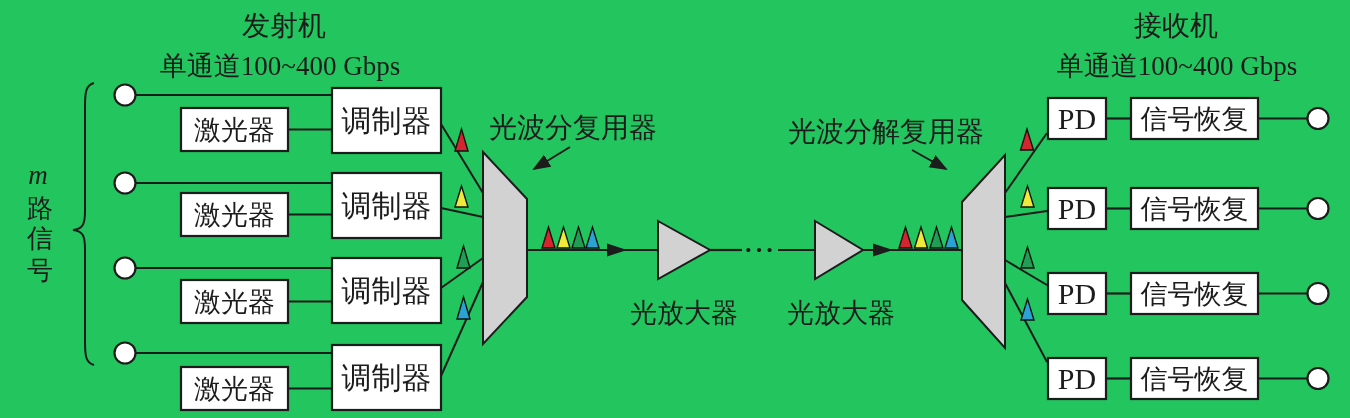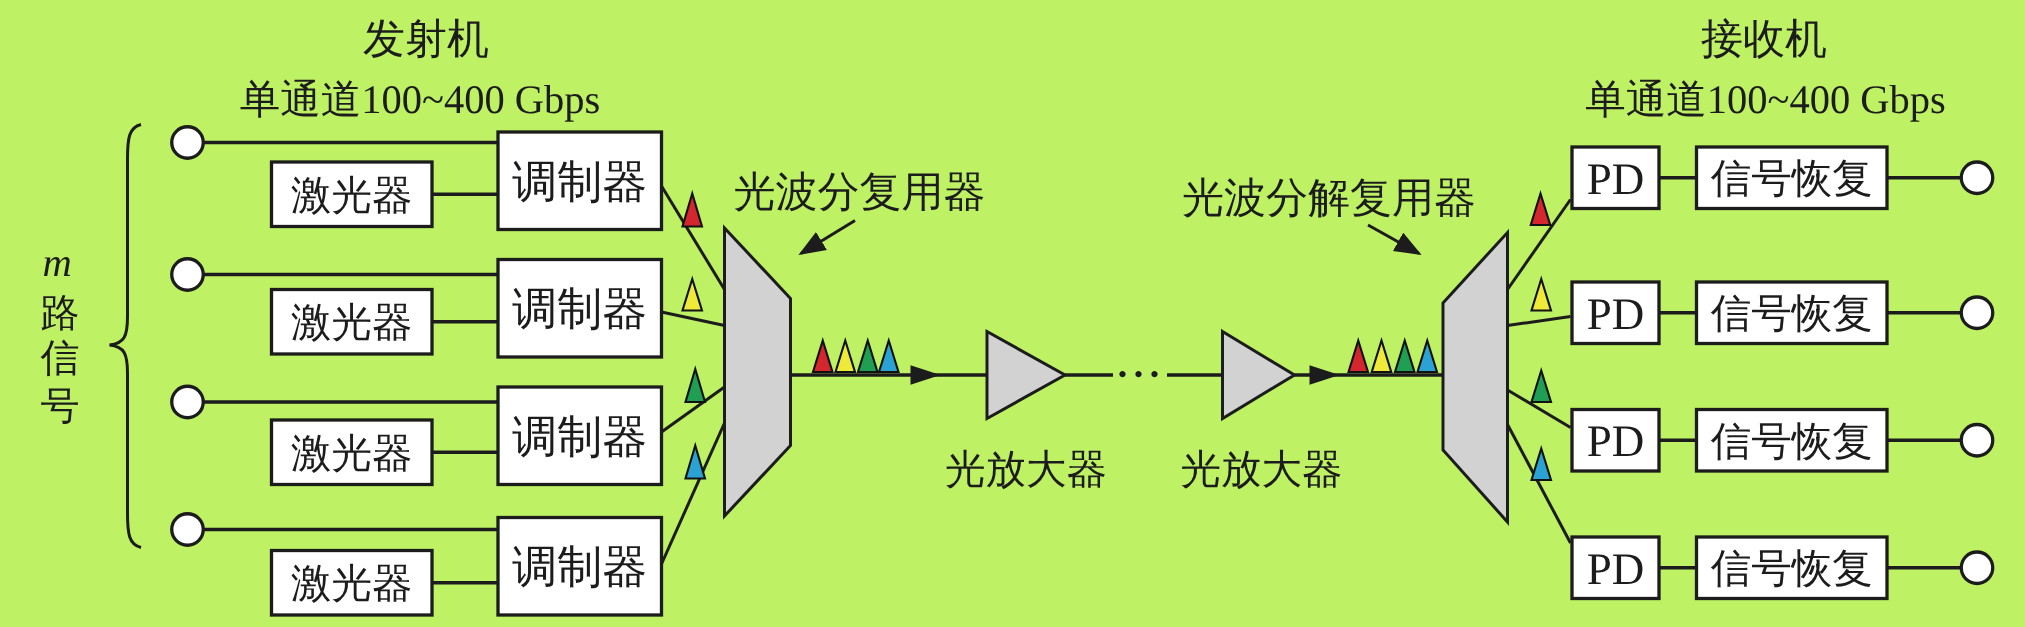--- a/index.html
+++ b/index.html
@@ -1,16 +1,16 @@
 <!DOCTYPE html>
 <html><head>
 <meta charset="utf-8">
 <style>
   html,body{margin:0;padding:0;background:#ffffff;}
-  .stage{position:relative;width:1350px;height:418px;background:#bef264;overflow:hidden;}
+  .stage{position:relative;width:1350px;height:418px;background:#22c55e;overflow:hidden;}
   svg{display:block;}
   text{font-family:"Liberation Serif","DejaVu Serif",serif;fill:#1c1c1c;}
   .cjk{font-family:"Liberation Serif","DejaVu Serif",serif;}
   .lat{font-family:"Liberation Serif","DejaVu Serif",serif;}
   .box{fill:#ffffff;stroke:#1c1c1c;stroke-width:2.2;}
   .wire{stroke:#1c1c1c;stroke-width:2.2;fill:none;}
   .thin{stroke:#1c1c1c;stroke-width:2;fill:none;}
   .tri{stroke:#111111;stroke-width:1.4;}
   .shape{stroke:#1c1c1c;stroke-width:2;}
   .node{fill:#ffffff;stroke:#1c1c1c;stroke-width:2.2;}

